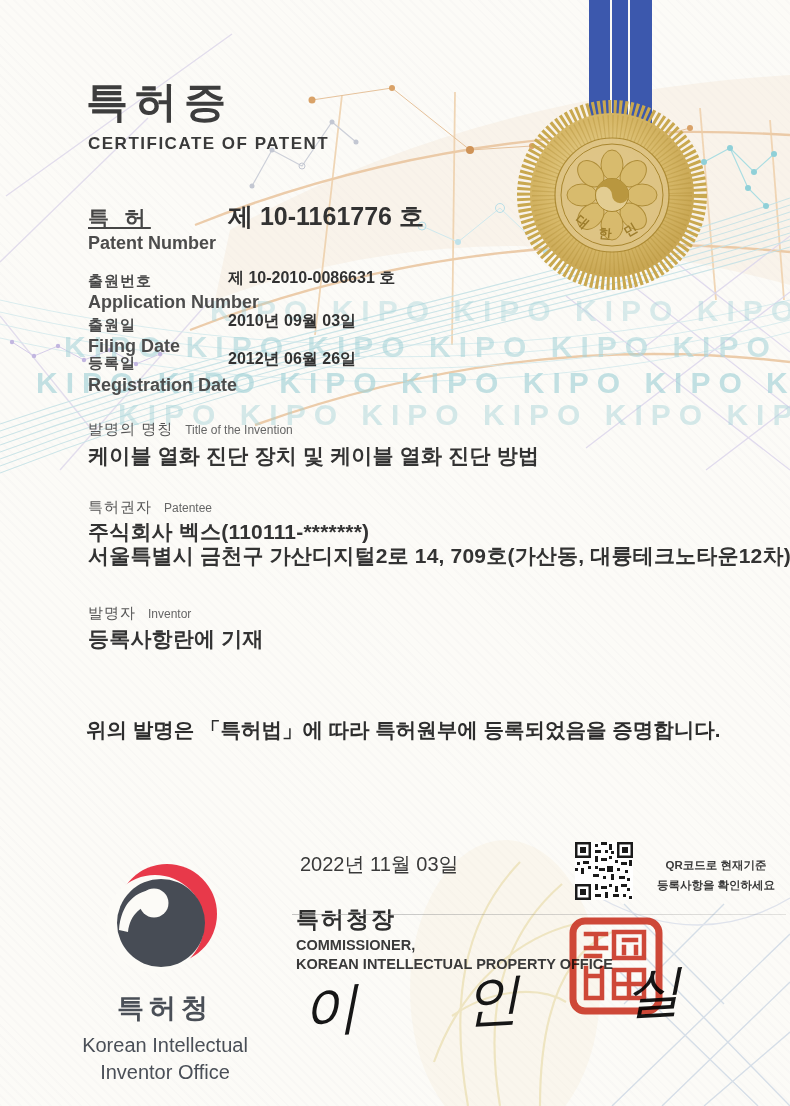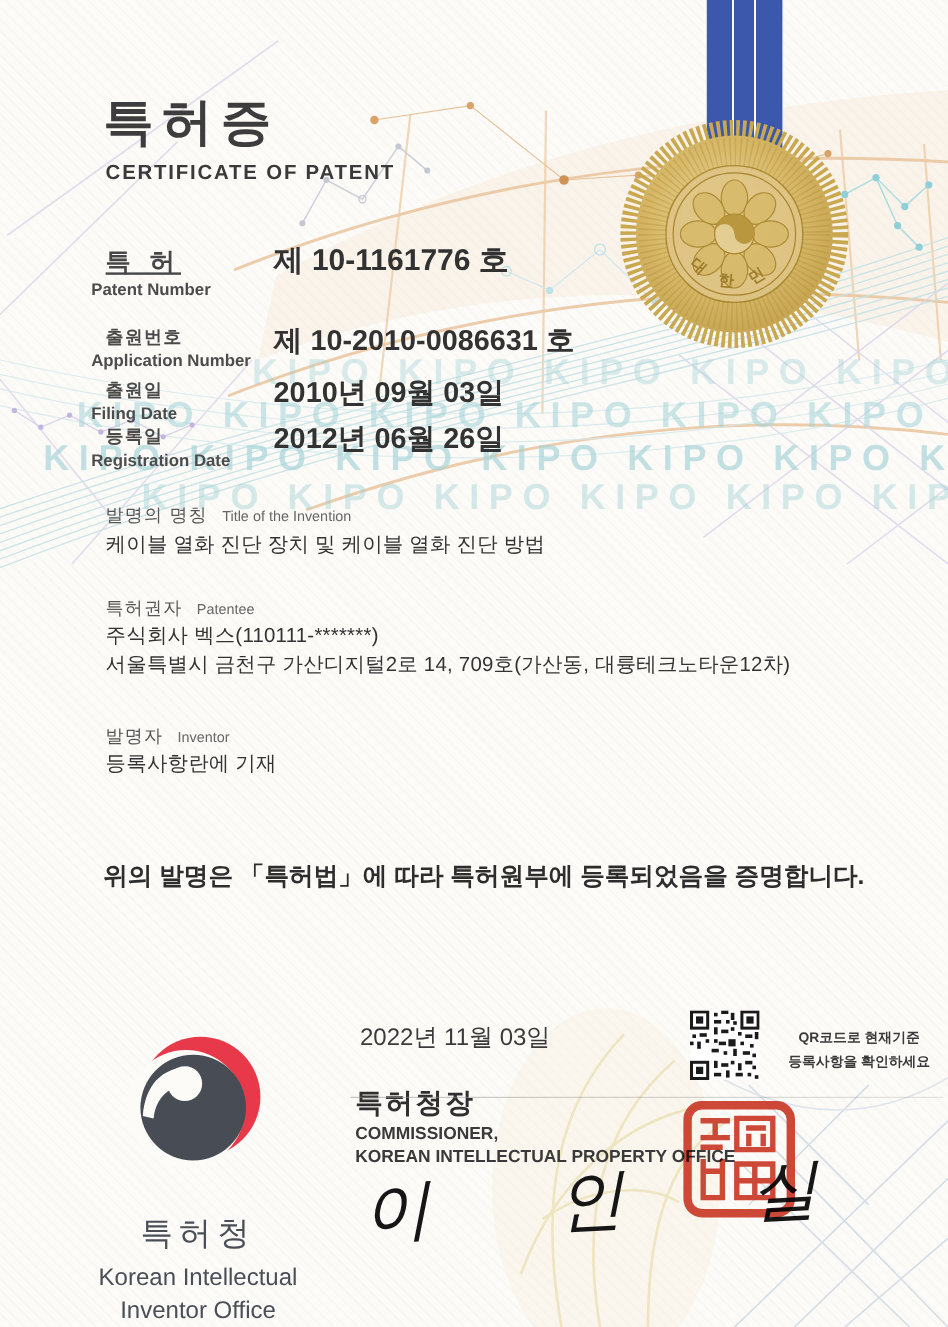--- a/index.html
+++ b/index.html
@@ -15,27 +15,27 @@
   .ribbon{position:absolute;left:589px;top:0;width:63px;height:158px;z-index:3;
       background:linear-gradient(90deg,#3c58ad 0 21px,#fcfbf7 21px 23px,#3c58ad 23px 39px,#fcfbf7 39px 41px,#3c58ad 41px 63px);}
   .medal{position:absolute;left:512px;top:95px;z-index:4;}
   .content{position:absolute;left:0;top:0;width:790px;height:1084px;z-index:5;}
 
   .title-ko{position:absolute;left:86px;top:74px;font-size:42px;font-weight:bold;letter-spacing:7px;color:#3d3d3d;}
   .title-en{position:absolute;left:88px;top:134px;font-size:17px;font-weight:bold;letter-spacing:1.5px;color:#3a3a3a;}
 
   .lbl-ko-lg{position:absolute;left:88px;font-size:21px;font-weight:bold;letter-spacing:5px;color:#464646;text-decoration:underline;}
   .lbl-ko{position:absolute;left:88px;font-size:15px;font-weight:bold;letter-spacing:1px;color:#4a4a4a;}
-  .lbl-en{position:absolute;left:76px;font-size:14px;font-weight:bold;color:#4c4c4c;}
+  .lbl-en{position:absolute;left:88px;font-size:18px;font-weight:bold;color:#4c4c4c;}
   .val-lg{position:absolute;left:228px;font-size:25px;font-weight:bold;color:#323232;}
-  .val{position:absolute;left:228px;font-size:24px;font-weight:bold;color:#323232;}
+  .val{position:absolute;left:228px;font-size:16px;font-weight:bold;color:#323232;}
 
   .inline-lbl{position:absolute;left:88px;font-size:15px;font-weight:500;color:#555;letter-spacing:1px;}
   .inline-lbl .en{font-size:12px;font-weight:400;color:#666;margin-left:12px;letter-spacing:0;}
-  .body-val{position:absolute;left:88px;font-size:17px;font-weight:normal;color:#333;letter-spacing:0.2px;white-space:nowrap;}
+  .body-val{position:absolute;left:88px;font-size:21px;font-weight:bold;color:#333;letter-spacing:0.2px;white-space:nowrap;}
 
   .stmt-ko{position:absolute;left:86px;top:716px;font-size:20.5px;font-weight:bold;color:#2d2d2d;white-space:nowrap;}
   .stmt-en{position:absolute;left:86px;top:750px;width:700px;font-size:18.5px;font-weight:bold;color:#383838;line-height:1.5;}
 
   .issue-date{position:absolute;left:300px;top:851px;font-size:20px;font-weight:500;color:#3a3a3a;}
   .qr{position:absolute;left:575px;top:842px;z-index:5;}
   .qr-note{position:absolute;left:636px;top:856px;width:160px;text-align:center;
       font-size:11.5px;font-weight:bold;color:#3a3a3a;line-height:1.7;}
   .rule{position:absolute;left:292px;top:914px;width:494px;height:1px;z-index:4;
       background:linear-gradient(90deg,rgba(150,150,150,.55),rgba(150,150,150,.25));}
@@ -43,21 +43,21 @@
   .comm-ko{position:absolute;left:296px;top:904px;font-size:23px;font-weight:bold;letter-spacing:2px;color:#2f2f2f;}
   .comm-en1{position:absolute;left:296px;top:937px;font-size:14.5px;font-weight:bold;color:#3a3a3a;}
   .comm-en2{position:absolute;left:296px;top:956px;font-size:14.5px;font-weight:bold;color:#3a3a3a;}
   .signature{position:absolute;left:302px;top:962px;font-size:56px;color:#161616;
       font-family:"DejaVu Serif",serif;font-style:italic;letter-spacing:44px;
       transform:rotate(-3deg);white-space:nowrap;}
   .stamp{position:absolute;left:566px;top:916px;z-index:6;mix-blend-mode:multiply;opacity:.93;}
 
   .logo{position:absolute;left:70px;top:858px;width:190px;text-align:center;z-index:5;}
   .logo svg{display:block;margin:0 auto;}
-  .logo-ko{font-size:27px;font-weight:normal;letter-spacing:5px;color:#4a4f57;margin-top:20px;}
+  .logo-ko{font-size:27px;font-weight:bold;letter-spacing:5px;color:#4a4f57;margin-top:0;}
   .logo-en{font-size:20px;color:#4a4f57;line-height:1.35;margin-top:6px;}
 </style>
 </head>
 <body>
 
 <div class="page">
 
   <svg class="bg-svg" width="790" height="1106" viewBox="0 0 790 1106">
     <path d="M230,230 Q470,95 790,75 L790,285 Q480,200 215,300 Z" fill="rgba(243,226,205,0.30)"></path>
     <g stroke="#e7bd91" stroke-width="2.4" fill="none" opacity="0.75">

